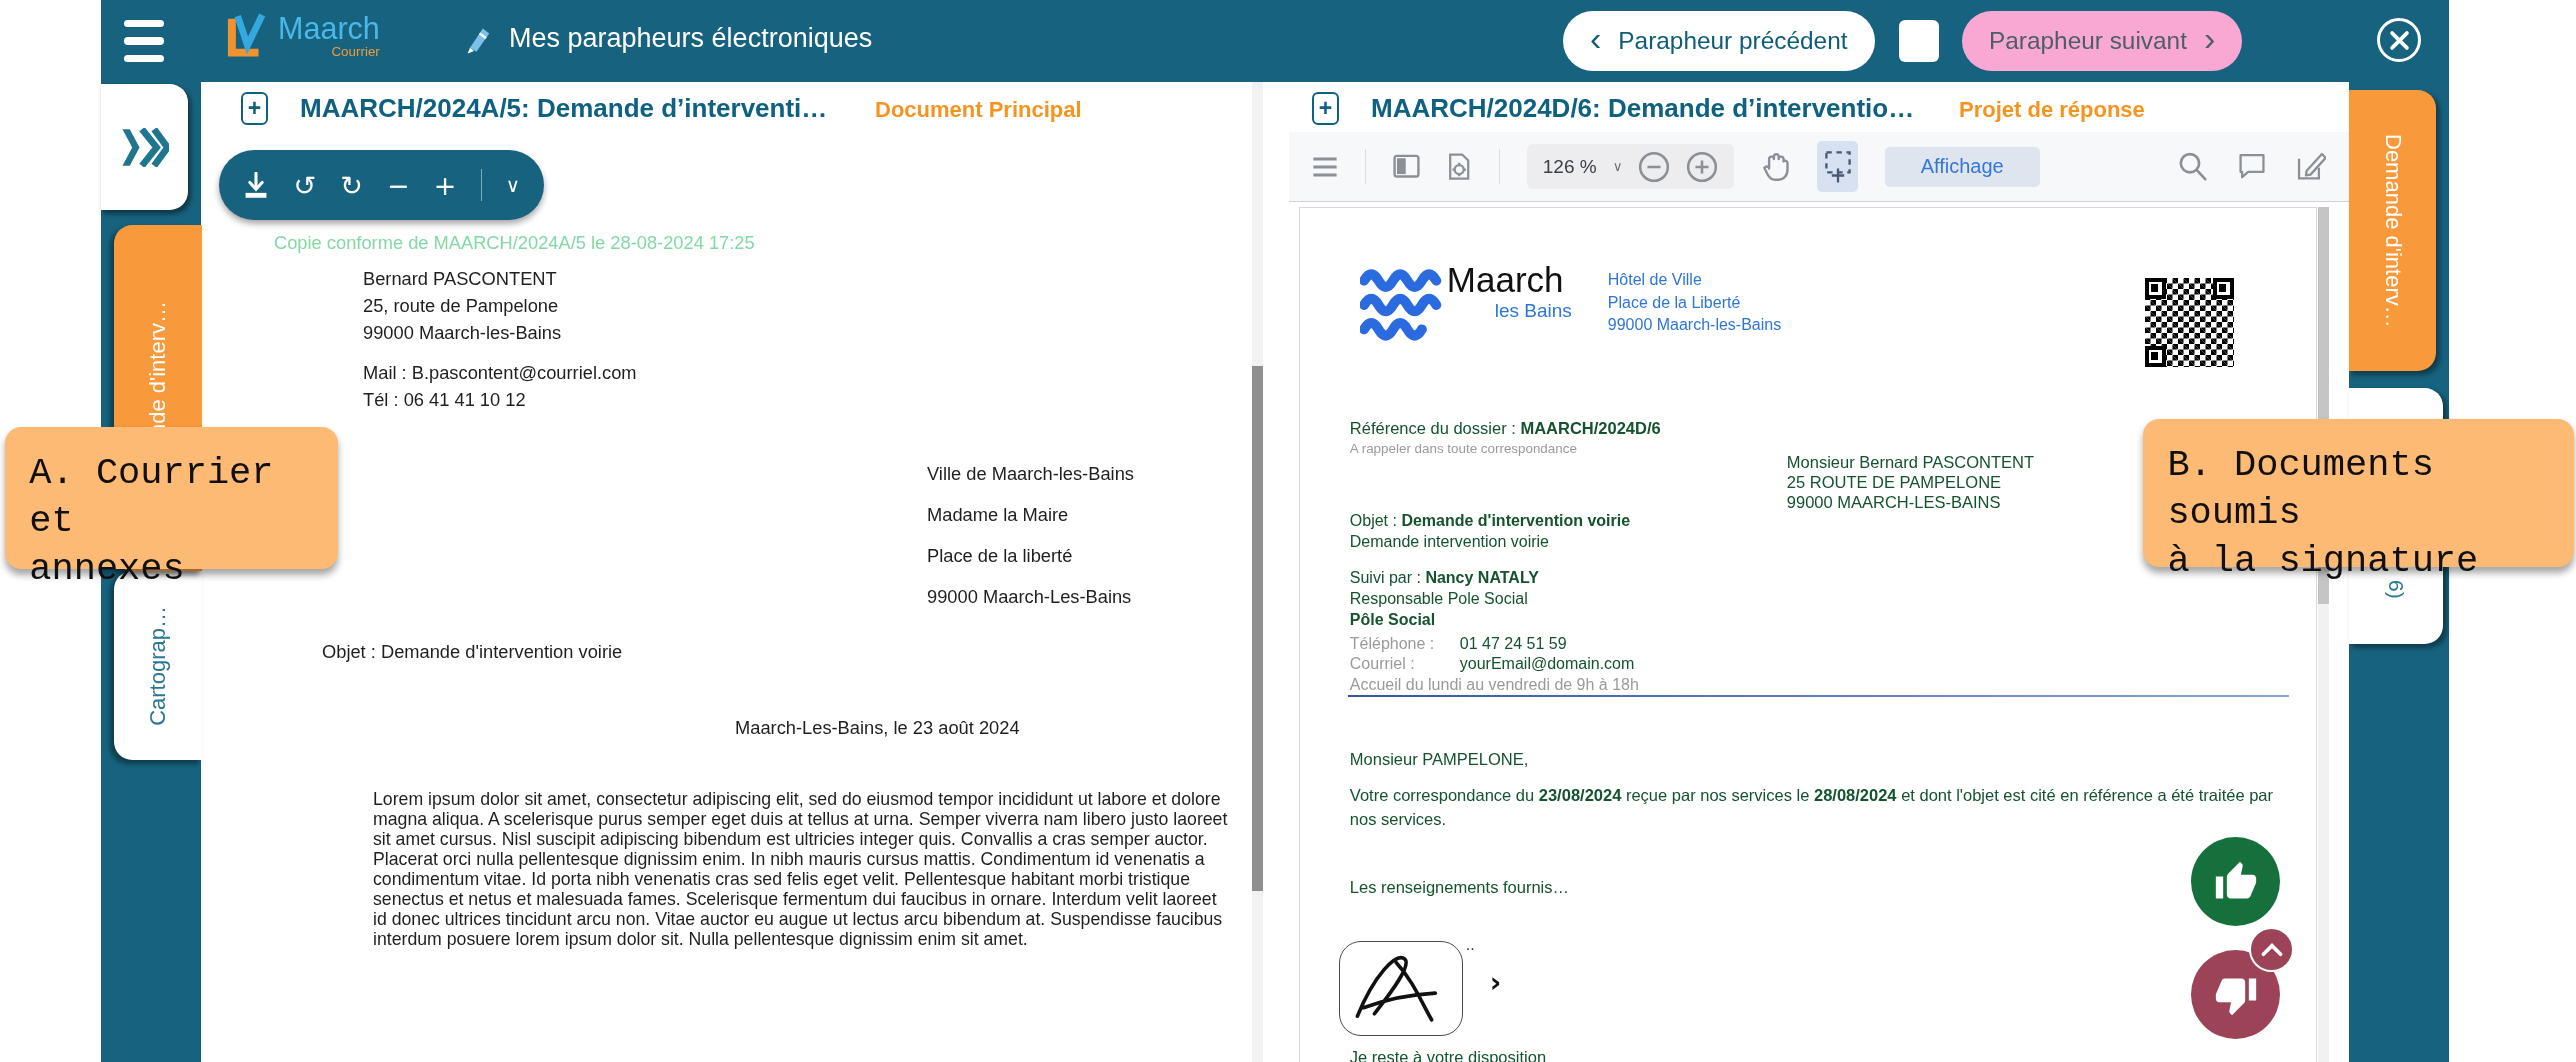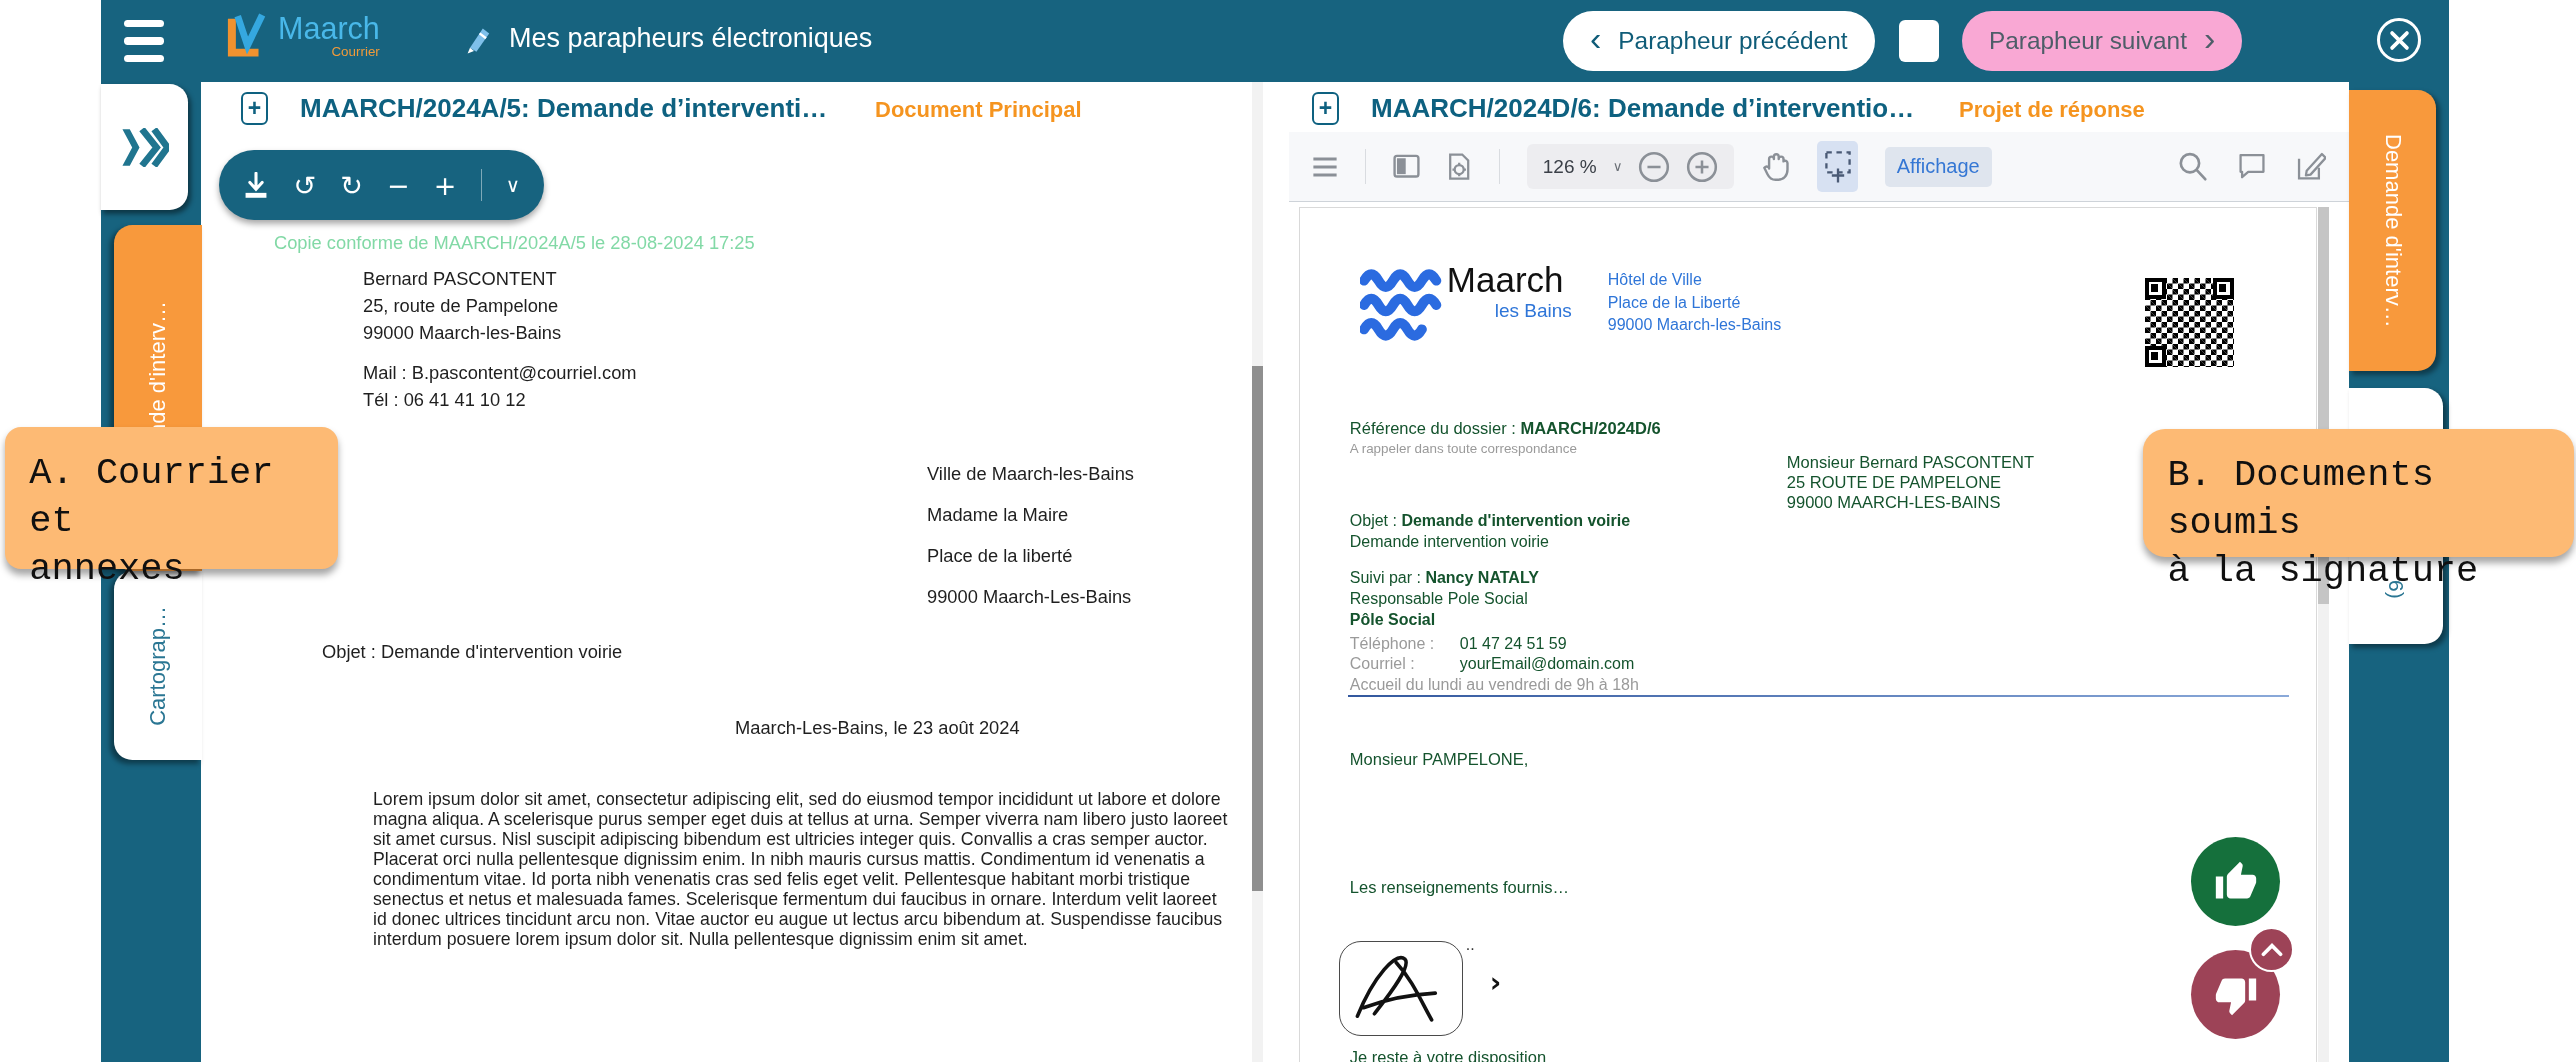--- a/index.html
+++ b/index.html
@@ -35,21 +35,21 @@
   .vtext-down{writing-mode:vertical-rl;}
   .expand-tab{left:101px;top:84px;width:87px;height:126px;background:#ffffff;border-radius:0 18.3px 18.3px 0;box-shadow:2.4px 3.1px 5.5px rgba(0,0,0,.45);z-index:20;}
   .ltab-orange{left:114px;top:225px;width:88px;height:346px;background:#f8993c;border-radius:18.3px 0 0 18.3px;box-shadow:-3.1px 3.7px 5.5px rgba(0,0,0,.4);color:#fff;font-size:22px;z-index:10;overflow:hidden;}
   .ltab-white{left:114px;top:571px;width:88px;height:189px;background:#ffffff;border-radius:18.3px 0 0 18.3px;box-shadow:-3.1px 3.7px 5.5px rgba(0,0,0,.4);color:#2a7693;font-size:22px;z-index:9;overflow:hidden;}
   .rtab-orange{left:2349px;top:90px;width:87px;height:281px;background:#f8993c;border-radius:0 18.3px 18.3px 0;box-shadow:3.1px 3.7px 5.5px rgba(0,0,0,.4);color:#fff;font-size:22px;z-index:10;overflow:hidden;}
   .rtab-white{left:2349px;top:388px;width:94px;height:256px;background:#ffffff;border-radius:0 18.3px 18.3px 0;box-shadow:3.1px 3.7px 5.5px rgba(0,0,0,.4);color:#2a7693;font-size:21px;z-index:9;overflow:hidden;}
 
   
   .callout{position:absolute;background:#fdba74;border-radius:16px;box-shadow:0 5.5px 7.3px rgba(0,0,0,.35);color:#101010;font-size:37px;line-height:1.3;padding:22px 24.4px;box-sizing:border-box;z-index:50;font-family:Liberation Mono, monospace;}
   .callout-a{left:4.9px;top:427px;width:333px;height:142px;}
-  .callout-b{left:2143px;top:429px;width:431px;height:128px;border-radius:22px;}
+  .callout-b{left:2143px;top:419px;width:431px;height:148px;}
 
   
   .panel{position:absolute;top:82px;background:#ffffff;}
   .panel-left{left:201px;width:1062px;height:980px;}
   .panel-right{left:1289px;width:1060px;height:980px;}
   .doc-icon{position:absolute;width:27px;height:33px;border:2.4px solid #0e6180;border-radius:6.1px;box-sizing:border-box;display:flex;align-items:center;justify-content:center;font-size:23px;font-weight:bold;color:#0e6180;}
   .panel-title{position:absolute;font-size:26px;font-weight:bold;color:#0e6180;white-space:nowrap;margin-left:17px;}
   .panel-badge{position:absolute;font-size:22px;font-weight:bold;color:#f5941f;white-space:nowrap;}
 
   
@@ -66,21 +66,21 @@
   .scroll-track{position:absolute;background:#f2f2f2;}
   .scroll-thumb{position:absolute;background:#8f8f8f;}
 
   
   .pdf-toolbar{position:absolute;left:0;top:50px;width:1060px;height:70px;background:#f7f8fa;border-bottom:1.2px solid #ced3d9;display:flex;align-items:center;padding:0 23px;box-sizing:border-box;gap:27px;color:#8b9097;}
   .tdiv{width:1.2px;height:35px;background:#d9dce0;}
   .zoom-group{display:flex;align-items:center;gap:16px;background:#ededf0;border-radius:6.1px;padding:6.1px 16px;}
   .zoom-label{font-size:19px;color:#3b4048;white-space:nowrap;}
   .zoom-caret{font-family:"DejaVu Sans",sans-serif;font-size:13.4px;color:#6a6f76;}
   .marquee-hl{background:#d7e1f2;border-radius:4.9px;padding:8.5px 6.1px;display:flex;}
-  .affichage-btn{background:#dfe5ee;border-radius:4.9px;height:40px;display:flex;align-items:center;padding:0 12px;font-size:20px;color:#3577d4;cursor:pointer;}
+  .affichage-btn{background:#dfe5ee;border-radius:4.9px;height:40px;display:flex;align-items:center;padding:0 36px;font-size:20px;color:#3577d4;cursor:pointer;}
   .right-icons{margin-left:auto;display:flex;align-items:center;gap:29px;}
 
   
   .pdf-page{position:absolute;left:9.8px;top:125px;width:1018px;height:855px;background:#fff;border:1.2px solid #d9d9d9;border-bottom:none;box-sizing:border-box;}
   .pdoc{font-size:16.5px;color:#14532d;}
   .blue{color:#2e75d8;}
   .gray{color:#9a9a9a;}
   .b{font-weight:bold;}
   .qr{position:absolute;left:845px;top:70px;width:89px;height:89px;
       background-image:linear-gradient(45deg,#000 25%,transparent 25%,transparent 75%,#000 75%),linear-gradient(45deg,#000 25%,#fff 25%,#fff 75%,#000 75%);
@@ -323,20 +323,23 @@
 
       <div class="abs pdoc gray" style="left:50px;top:427px;font-size:16px;">Téléphone :</div>
       <div class="abs pdoc" style="left:160px;top:427px;font-size:16px;">01 47 24 51 59</div>
       <div class="abs pdoc gray" style="left:50px;top:447px;font-size:16px;">Courriel :</div>
       <div class="abs pdoc" style="left:160px;top:447px;font-size:16px;">yourEmail@domain.com</div>
       <div class="abs pdoc gray" style="left:50px;top:468px;font-size:16px;">Accueil du lundi au vendredi de 9h à 18h</div>
 
       <div class="blue-hr"></div>
 
       <div class="abs pdoc" style="left:50px;top:542px;">Monsieur PAMPELONE,</div>
+      <div class="abs pdoc" style="left:50px;top:575px;width:952px;line-height:24px;">
+        <span>Votre correspondance du </span><span class="b">23/08/2024</span><span> reçue par nos services le </span><span class="b">28/08/2024</span><span> et dont l'objet est cité en référence a été traitée par nos services.</span>
+      </div>
       <div class="abs pdoc" style="left:50px;top:670px;">Les renseignements fournis…</div>
 
       <div class="sig-box">
         <svg width="120" height="90" viewBox="0 0 196 148">
           <path d="M28 122 C55 55 92 16 106 28 C118 40 76 92 56 118 M92 34 C118 62 132 96 150 128 M38 108 C76 94 118 86 156 84" stroke="#111" stroke-width="6" fill="none" stroke-linecap="round"></path>
         </svg>
       </div>
       <div class="abs" style="left:166px;top:728px;font-size:16px;color:#333;">..</div>
       <div class="abs" style="left:190px;top:758px;font-size:28px;font-weight:bold;color:#111;font-family:'DejaVu Sans',sans-serif;">›</div>
 

